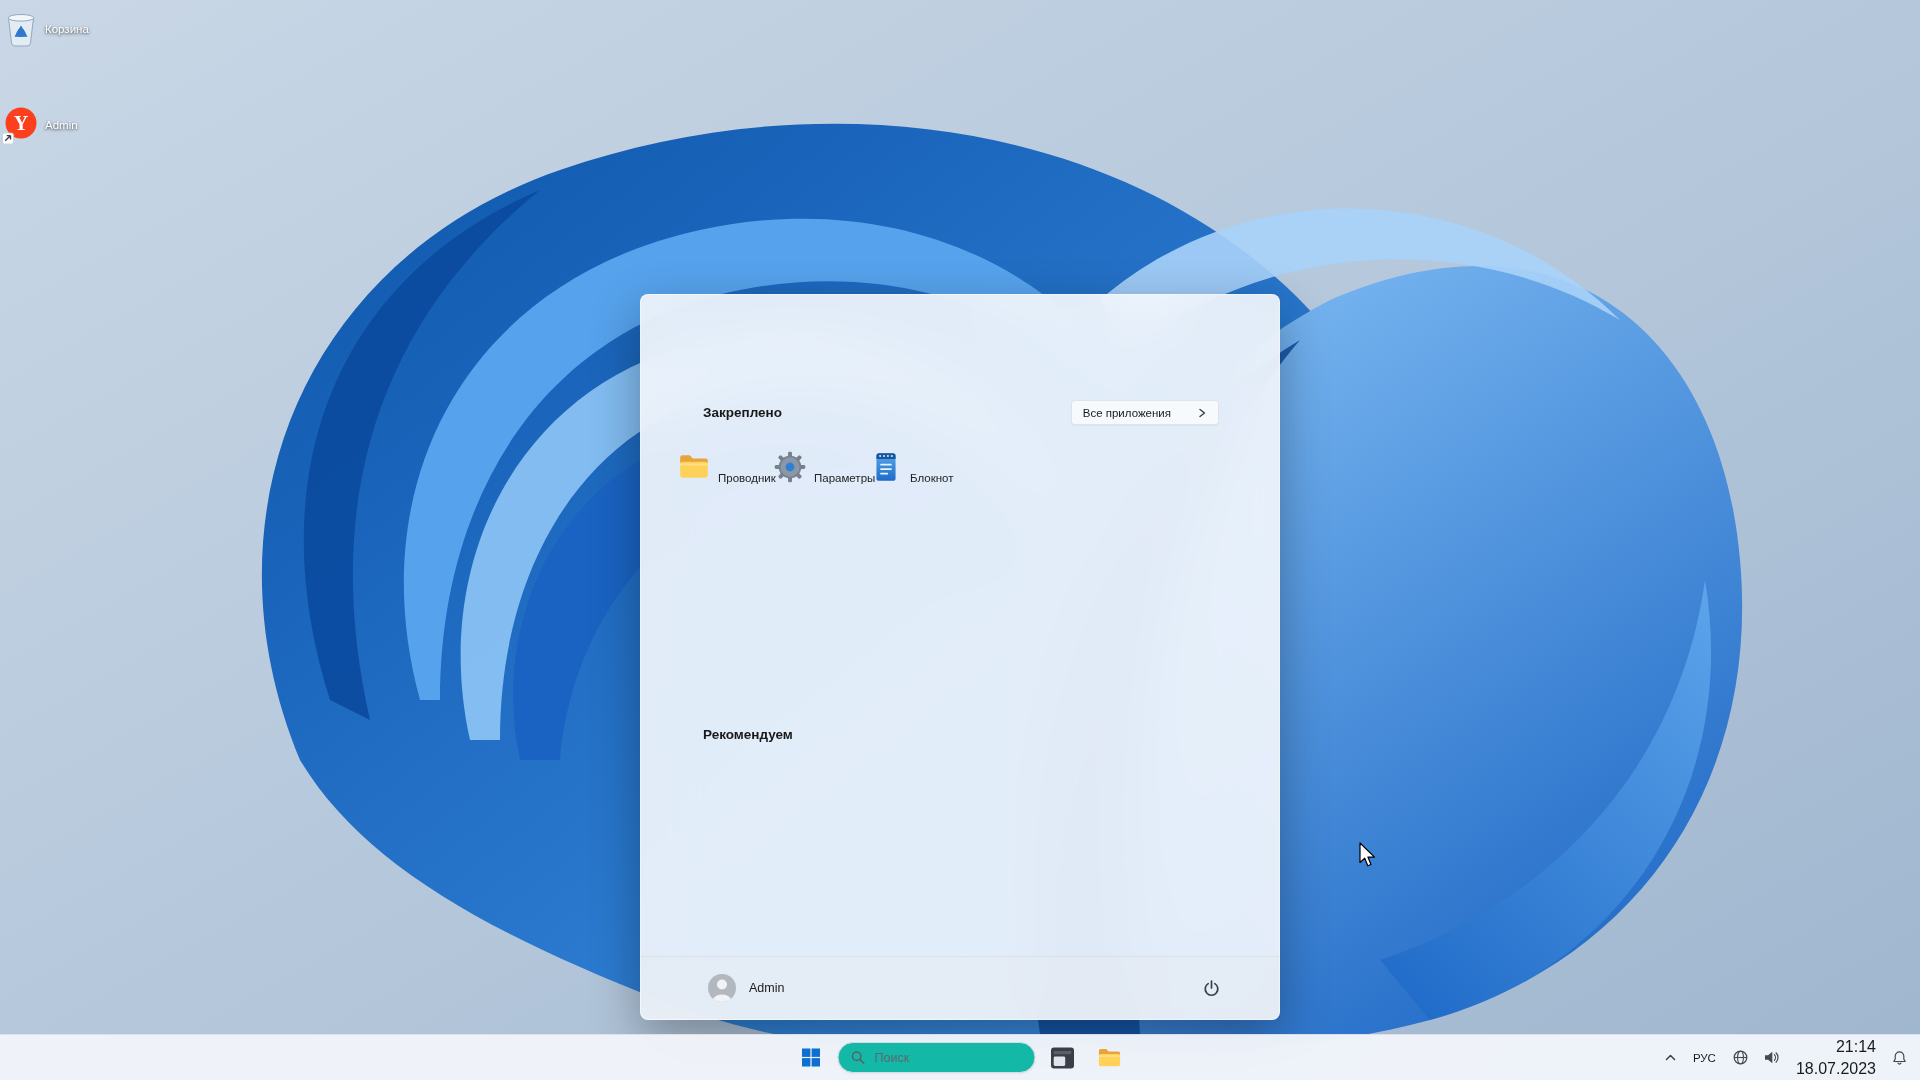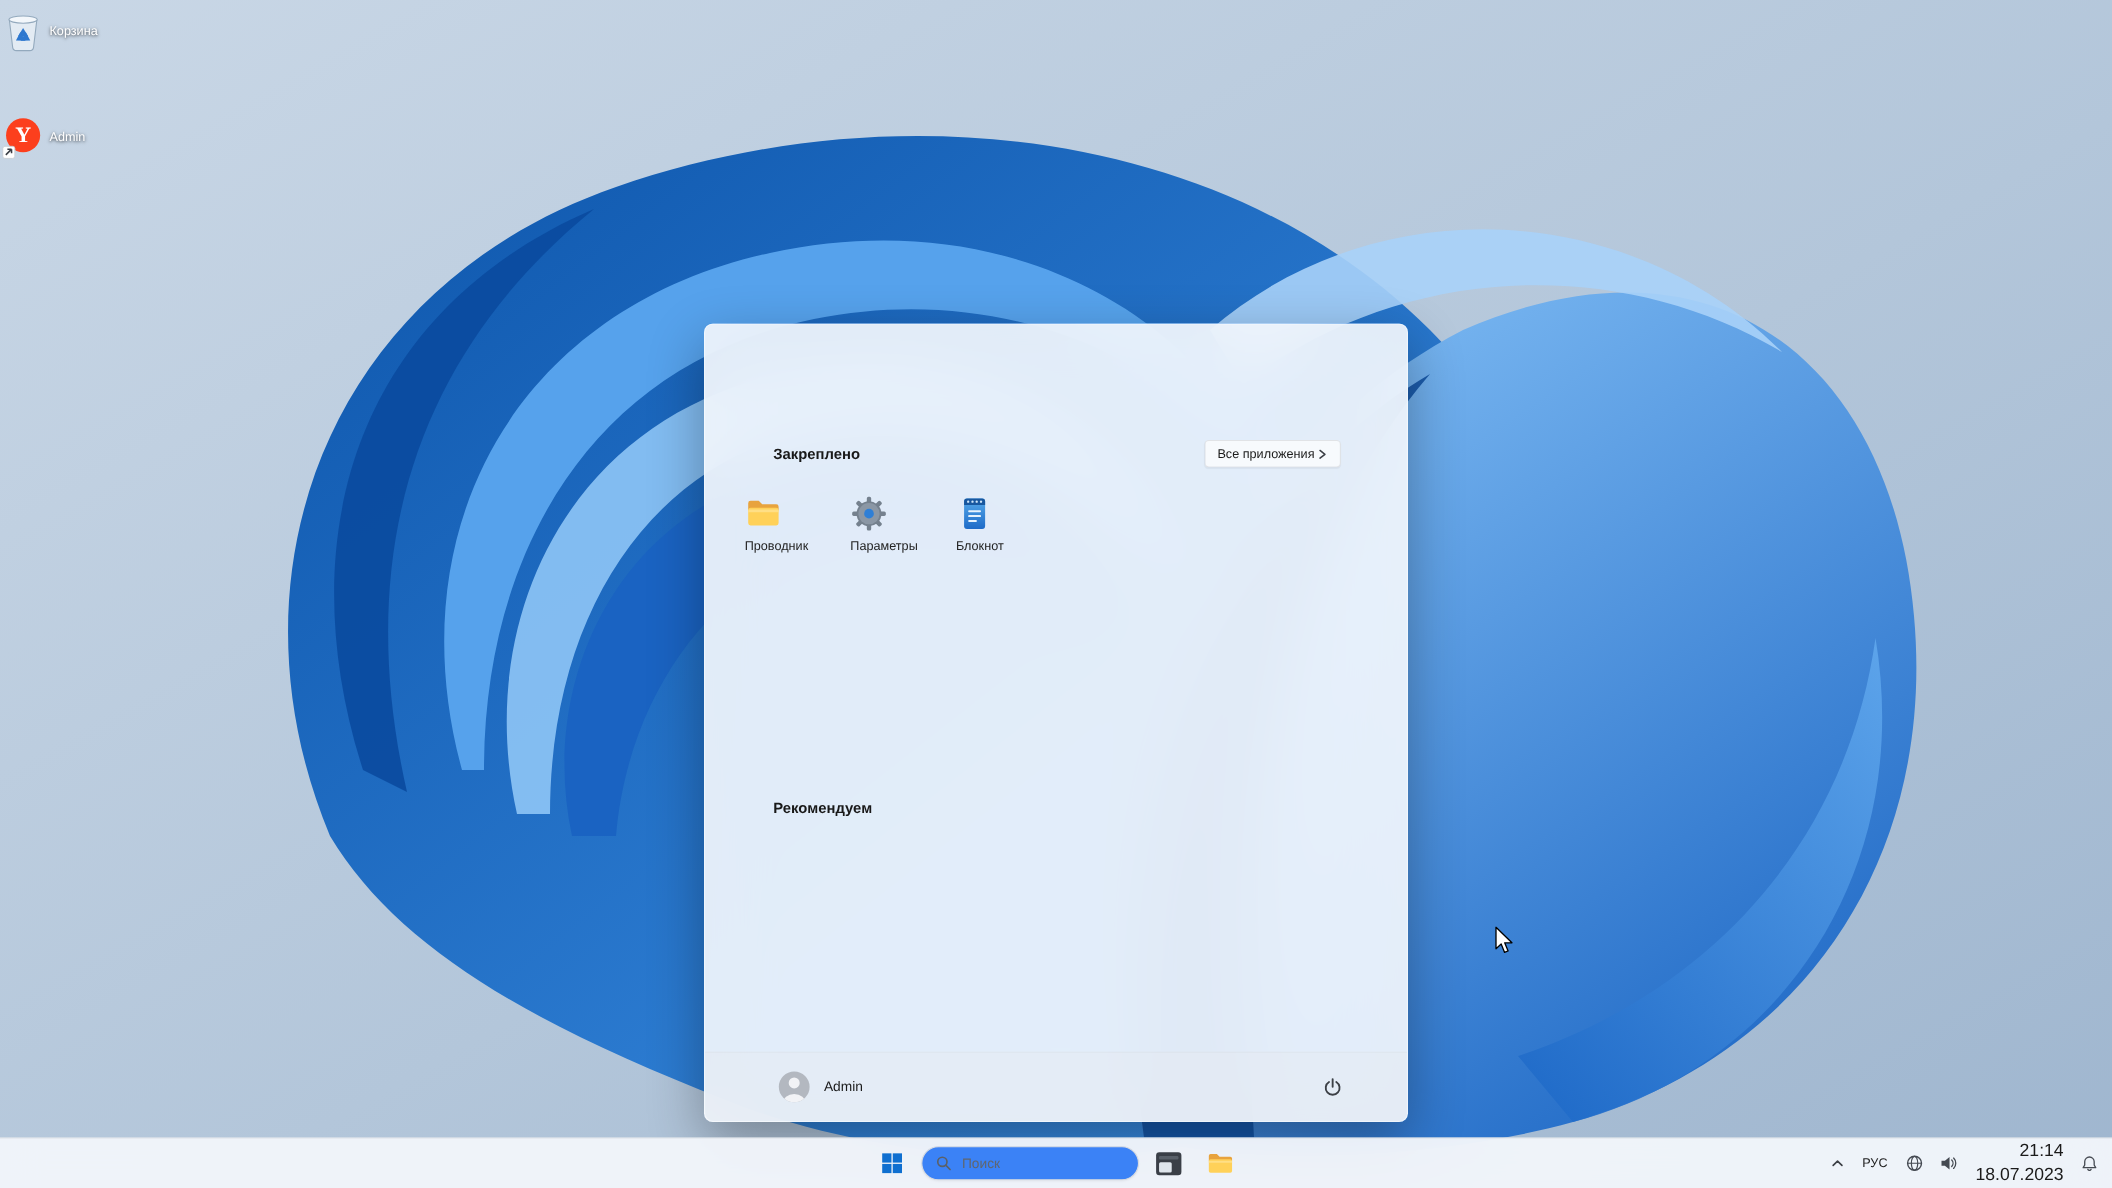--- a/index.html
+++ b/index.html
@@ -20,42 +20,42 @@
     background:rgba(243,246,251,.92);backdrop-filter:blur(28px) saturate(1.25);
     border:1px solid rgba(255,255,255,.45);border-radius:8px;
     box-shadow:0 18px 50px rgba(0,0,0,.32)}
   .sm-search{position:absolute;left:33px;right:33px;top:33px;height:32px}
   .sm-search input{width:100%;height:100%;border-radius:16px;border:1px solid #d4d8df;border-bottom-color:#979da6;
     background:#fdfdfe;padding:0 14px 0 40px;font-size:13px;color:#1b1b1b;outline:none}
   .sm-search input::placeholder{color:#5e646d}
   .sm-search .mag{position:absolute;left:14px;top:8px}
   .sm-pinned-row{position:absolute;top:105px;left:62px;right:60px;display:flex;justify-content:space-between;align-items:center}
   .sm-header{font-size:13.5px;font-weight:700;color:#191919}
-  .all-apps{display:flex;align-items:center;gap:2px;height:25px;padding:0 11px;
+  .all-apps{display:flex;align-items:center;gap:26px;height:25px;padding:0 11px;
     background:rgba(253,253,254,.8);border:1px solid rgba(0,0,0,.09);border-radius:4px;
     font-size:11.5px;color:#1b1b1b;cursor:pointer;box-shadow:0 1px 1px rgba(0,0,0,.05)}
   .sm-apps{position:absolute;top:145px;left:32px;display:flex}
-  .app-tile{width:96px;padding:10px 4px 8px;display:flex;flex-direction:column;align-items:flex-start;gap:7px;border-radius:6px;cursor:pointer}
+  .app-tile{width:96px;padding:10px 4px 8px;display:flex;flex-direction:row;align-items:flex-end;gap:7px;border-radius:6px;cursor:pointer}
   .app-tile .label{font-size:11.5px;color:#242424}
   .sm-recommended{position:absolute;top:432px;left:62px}
   .sm-footer{position:absolute;left:0;right:0;bottom:0;height:63px;
     background:rgba(230,235,243,.55);border-top:1px solid rgba(0,0,0,.05);
     border-radius:0 0 8px 8px;display:flex;align-items:center;justify-content:space-between;
     padding:0 48px 0 58px}
   .user-chip{display:flex;align-items:center;gap:12px;cursor:pointer;padding:5px 8px;border-radius:5px}
   .user-chip .label{font-size:12.5px}
   .power-btn{width:40px;height:40px;display:flex;align-items:center;justify-content:center;border-radius:5px;cursor:pointer}
 
   
   .taskbar{position:absolute;left:0;right:0;bottom:0;height:46px;
     background:rgba(242,246,251,.95);backdrop-filter:blur(18px);
     border-top:1px solid rgba(0,0,0,.07)}
   .tb-center{position:absolute;left:50%;top:0;transform:translateX(-50%);height:100%;display:flex;align-items:center;gap:7px}
   .tb-btn{width:40px;height:40px;display:flex;align-items:center;justify-content:center;border-radius:5px;cursor:pointer}
-  .tb-search{display:flex;align-items:center;gap:9px;width:198px;height:31px;background:#3b82f6;
+  .tb-search{display:flex;align-items:center;gap:9px;width:198px;height:31px;background:#14b8a6;
     border:1px solid #d8dbe1;border-radius:16px;padding:0 12px;cursor:text;box-shadow:0 1px 2px rgba(0,0,0,.05)}
   .tb-search input{border:none;outline:none;flex:1;font-size:12.5px;background:transparent;color:#1b1b1b;min-width:0}
   .tb-search input::placeholder{color:#60666f}
   .tb-tray{position:absolute;right:6px;top:0;height:100%;display:flex;align-items:center}
   .tray-btn{height:40px;display:flex;align-items:center;justify-content:center;border-radius:5px;cursor:pointer;padding:0 7px}
   .tray-lang{font-size:11.5px;color:#1b1b1b;padding:0 9px}
   .tray-clock{font-size:16px;line-height:1.35;text-align:right;padding:0 9px;color:#1b1b1b;cursor:pointer}
 
   .cursor{position:absolute;left:1358px;top:842px;pointer-events:none;z-index:50}
 </style>

